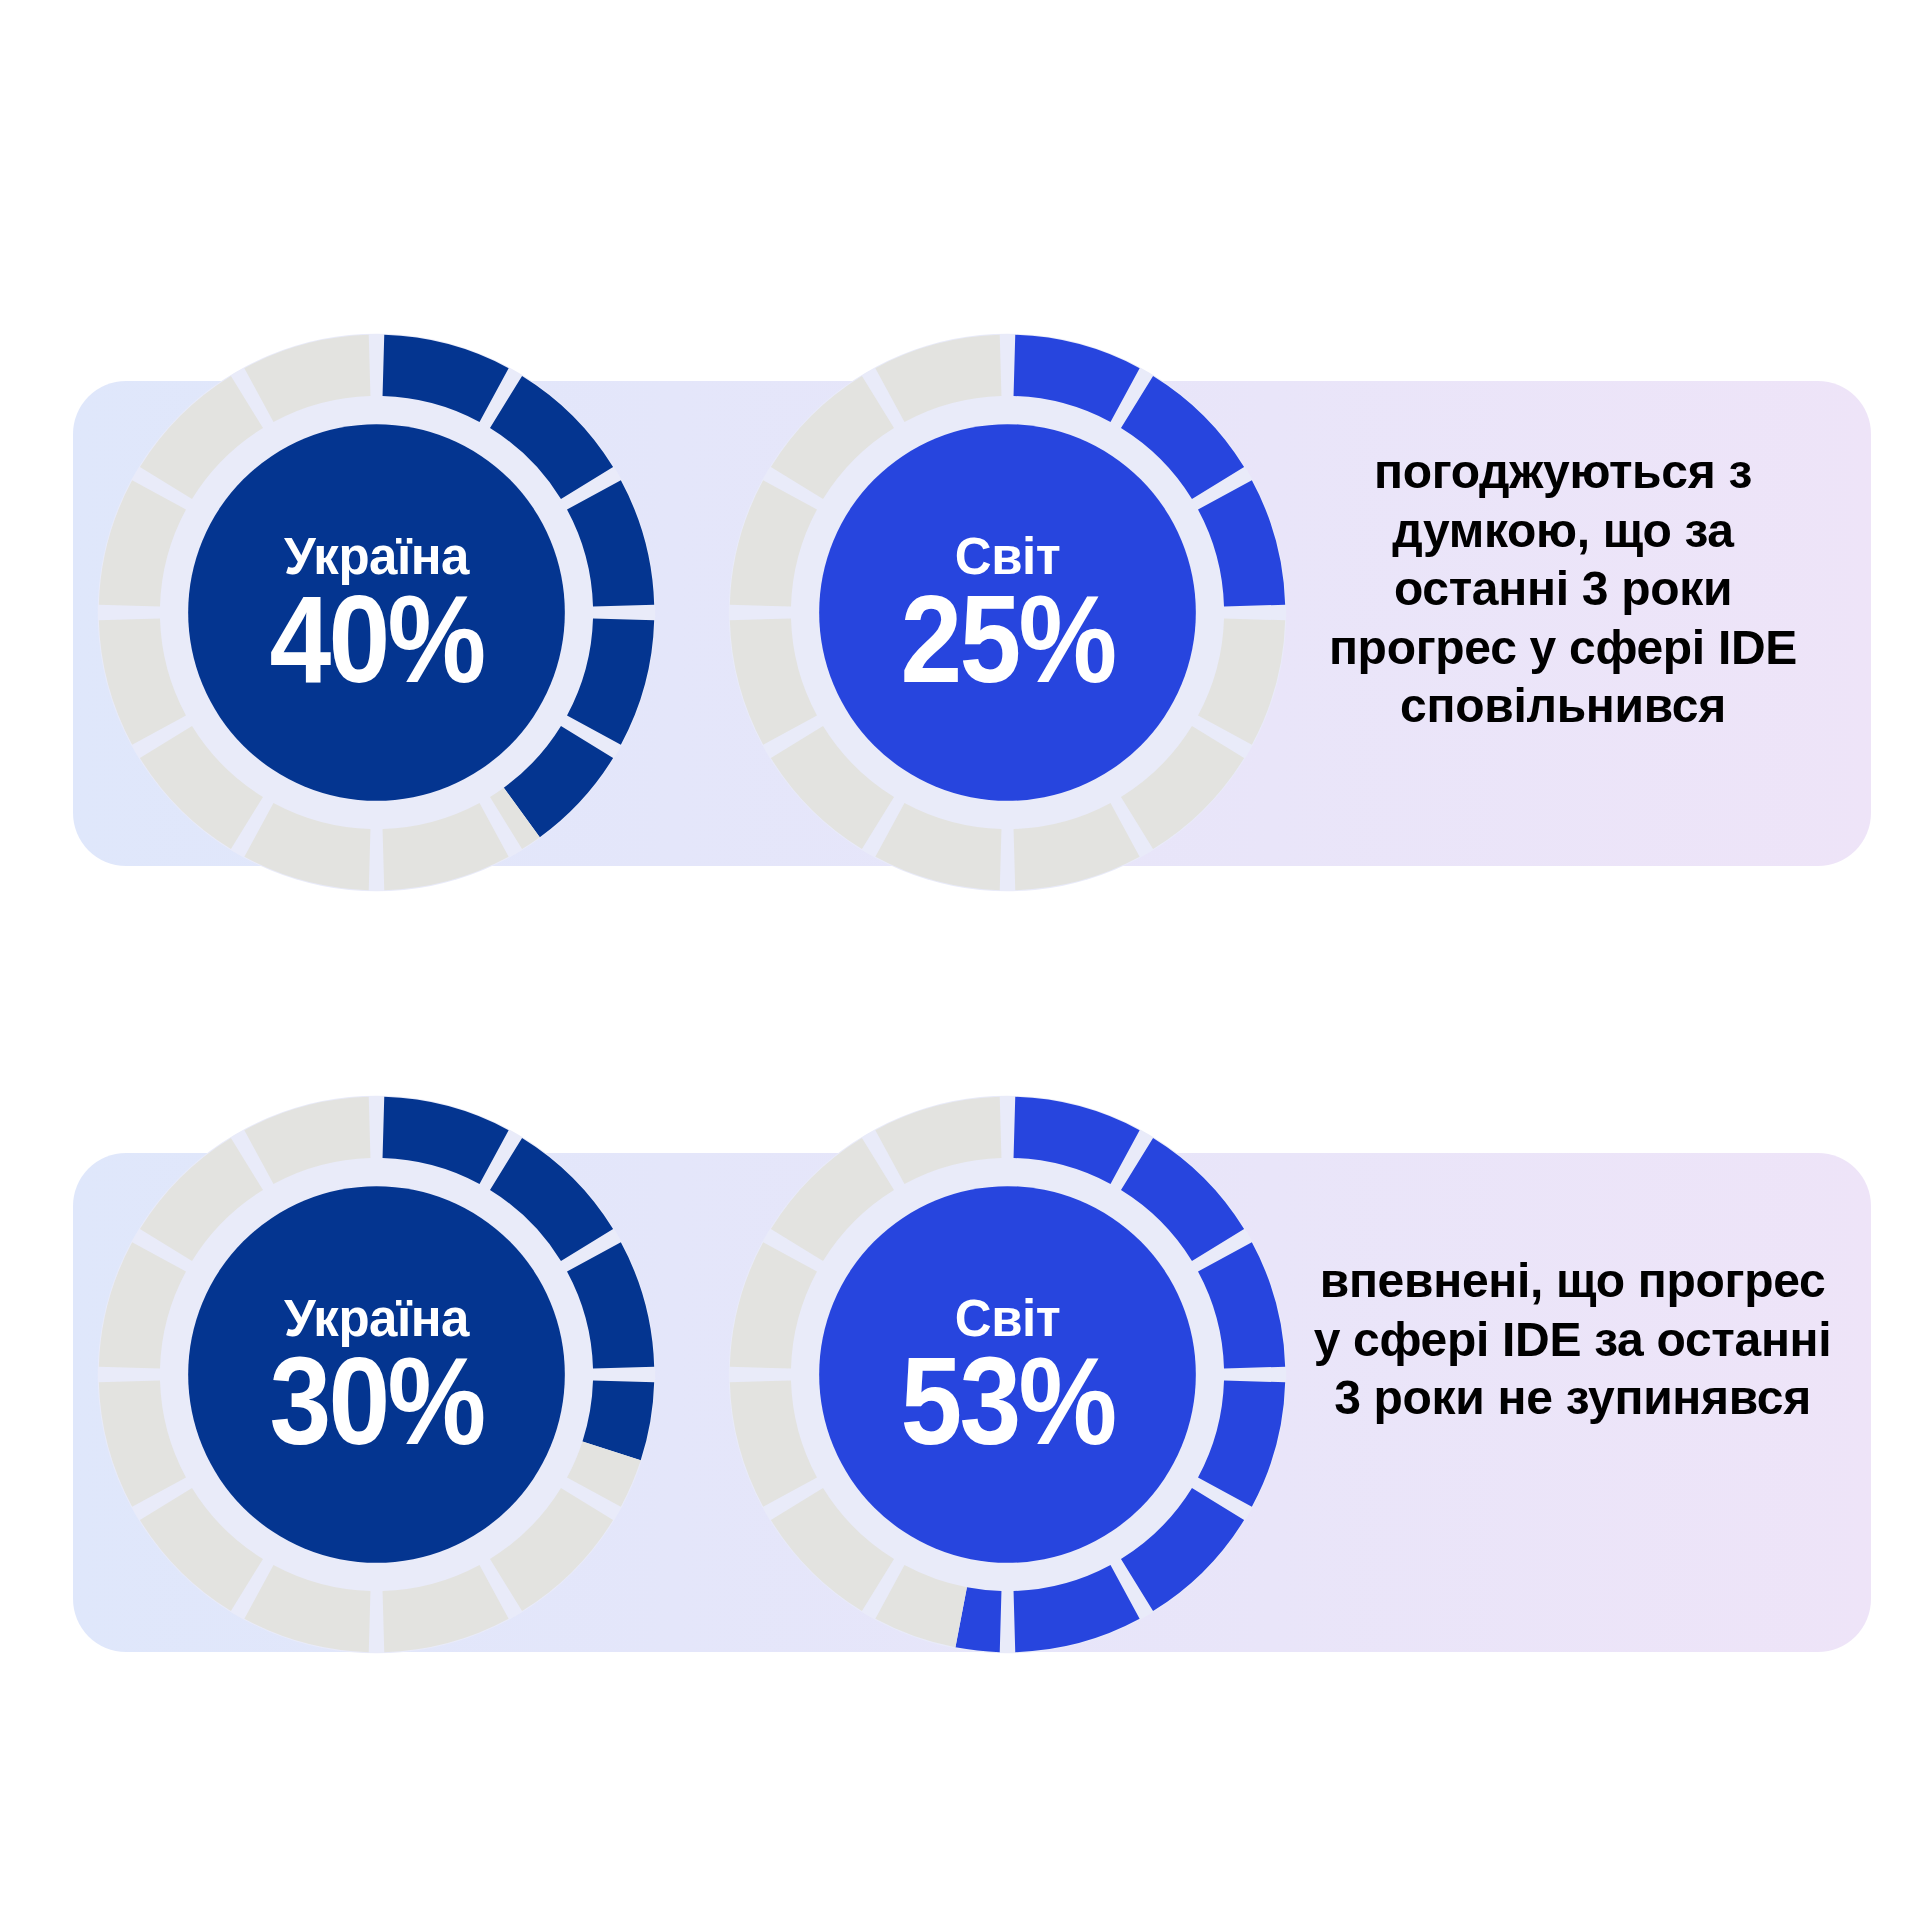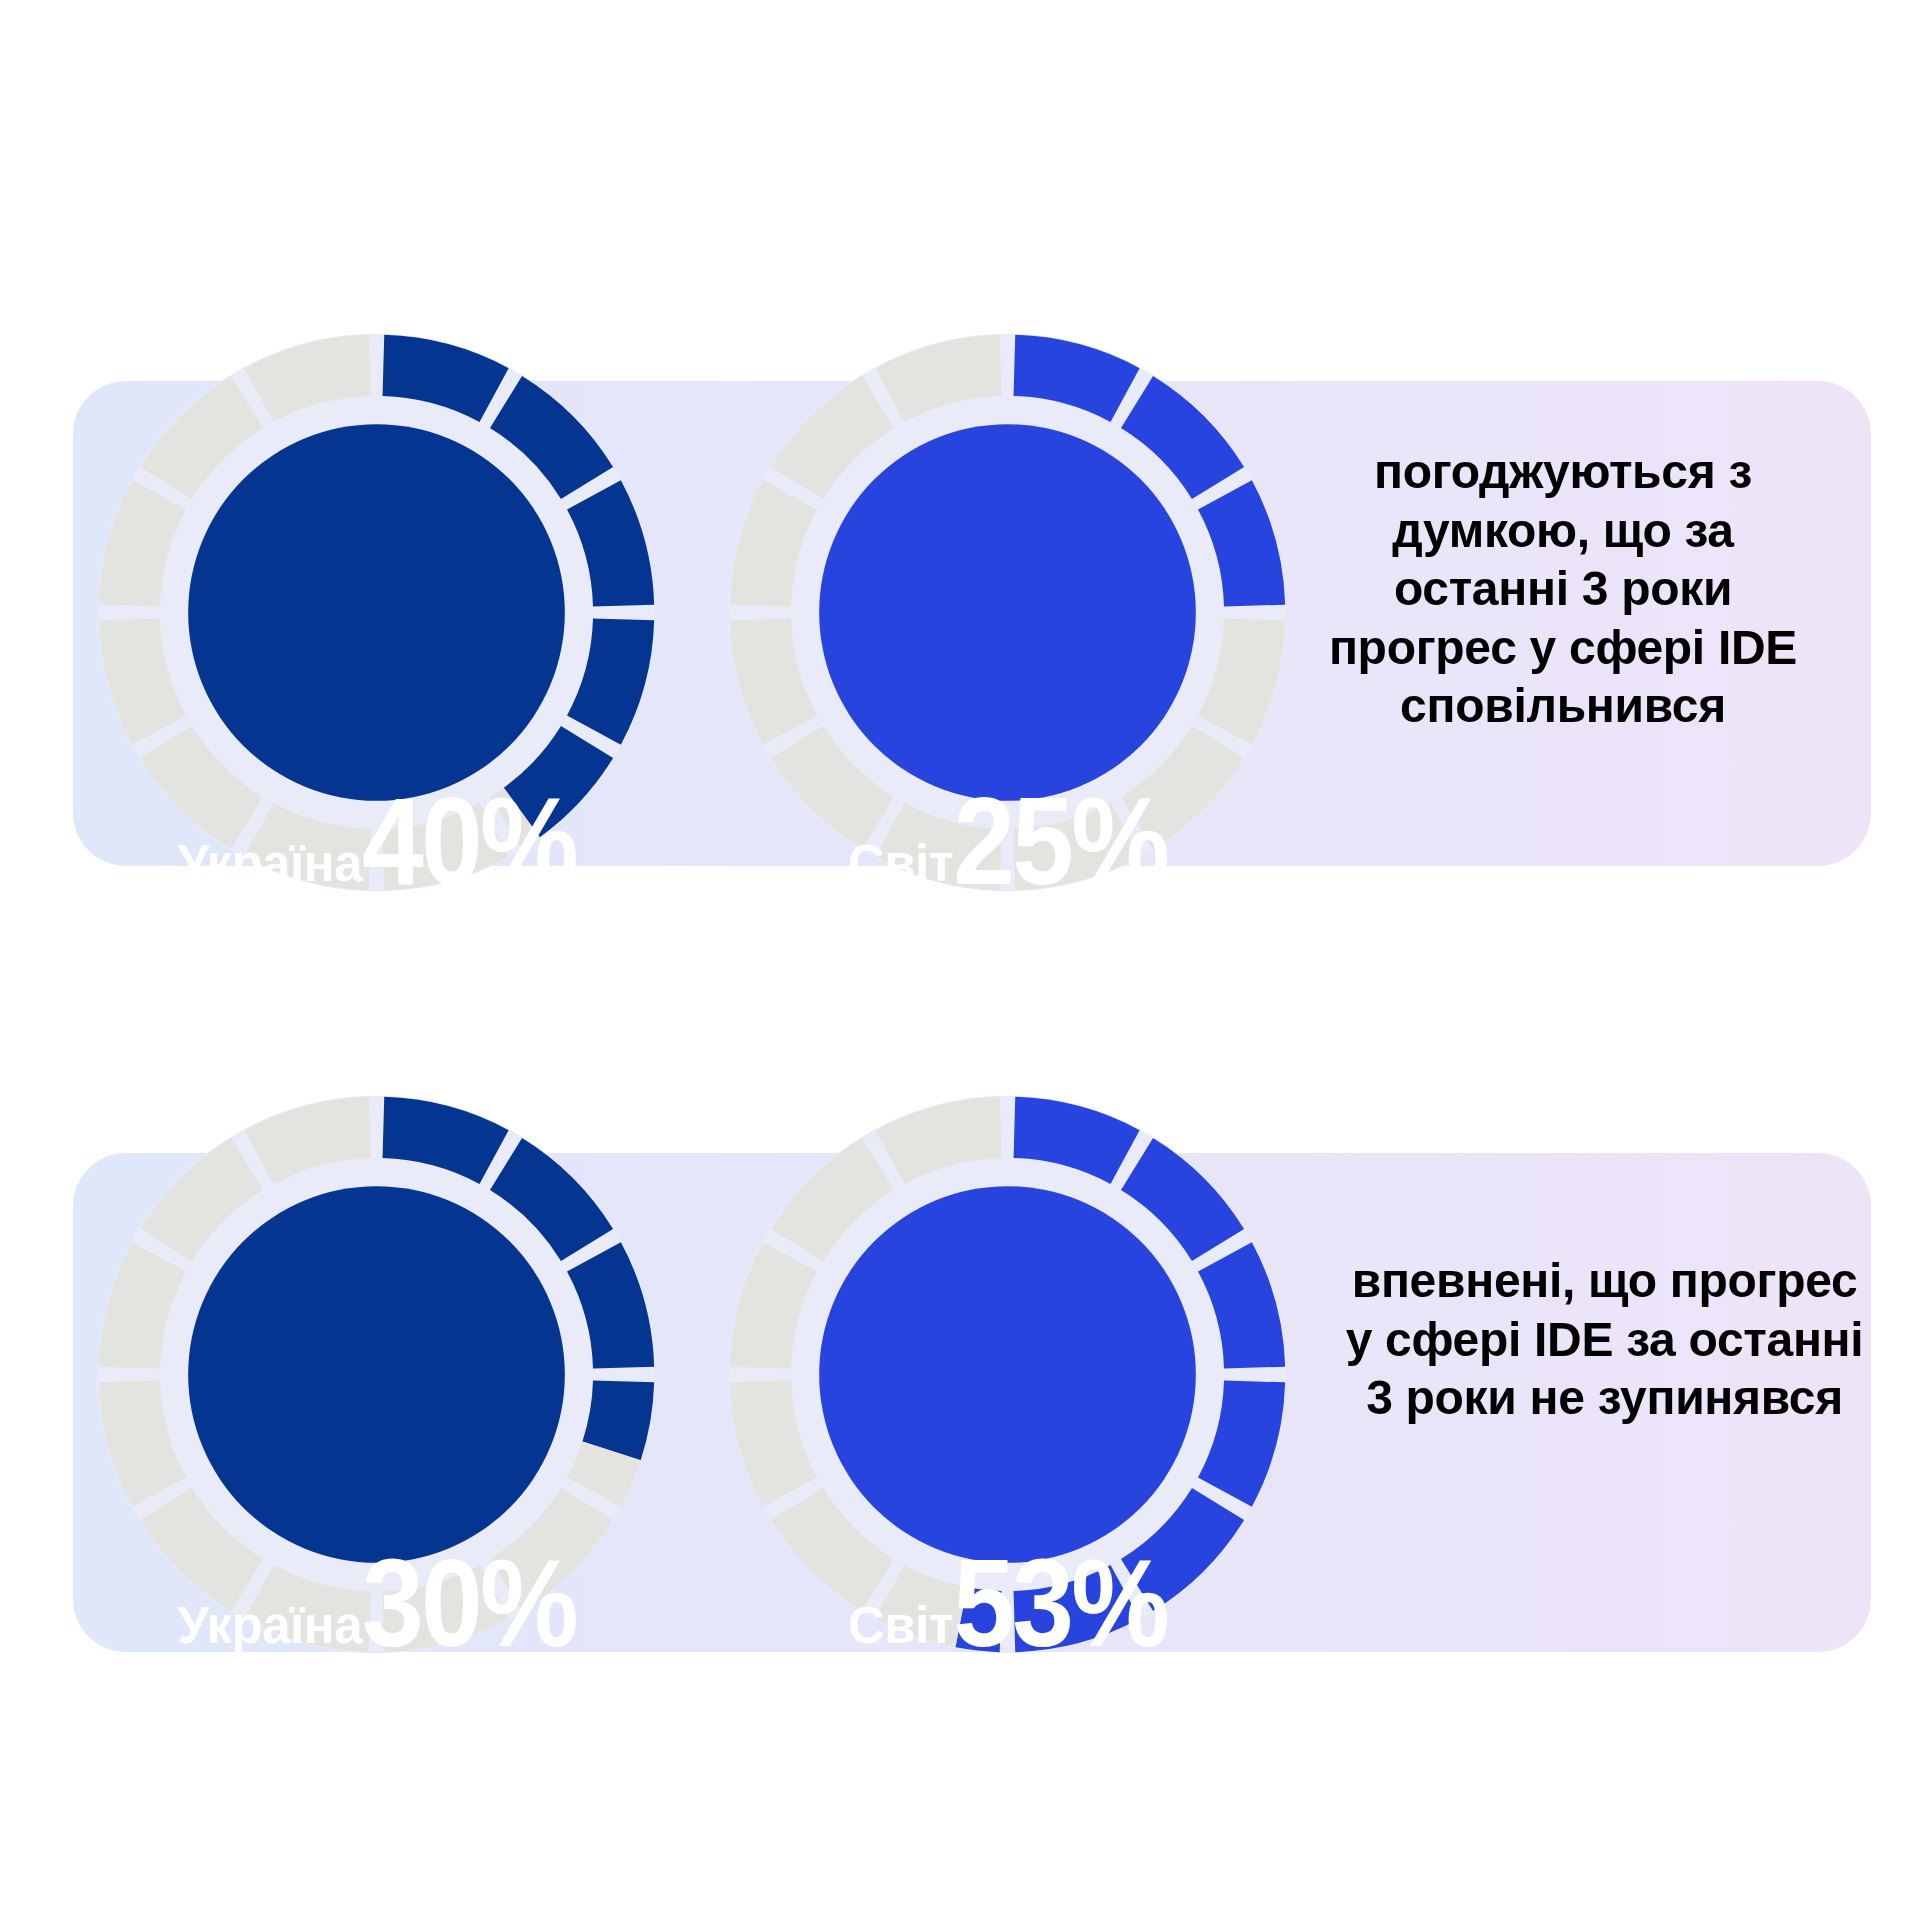--- a/index.html
+++ b/index.html
@@ -52,22 +52,22 @@
   #donut-world-25 { left: 725px; top: 330px; }
   #donut-ua-30  { left: 94px;  top: 1092px; }
   #donut-world-53 { left: 725px; top: 1092px; }
 
   .donut-labels {
     position: absolute;
     left: 0; top: 0;
     width: 565px;
     height: 565px;
     display: flex;
-    flex-direction: row;
-    align-items: flex-end;
+    flex-direction: column;
+    align-items: center;
     justify-content: center;
     pointer-events: none;
   }
   .region-label {
     color: #ffffff;
     font-size: 51px;
     font-weight: bold;
     letter-spacing: -0.5px;
     line-height: 1;
     margin-bottom: 5.6px;
@@ -91,21 +91,20 @@
     text-align: center;
     letter-spacing: -0.3px;
   }
   #caption-1 {
     left: 1309px; top: 443px;
     width: 508px;
   }
   #caption-2 {
     left: 1309px; top: 1252px;
     width: 527px;
-    margin-left: 32px;
   }
 </style>
 </head>
 <body style="background: rgb(255, 255, 255);">
 
 <div id="stage">
 
   <div class="card" id="card-1" style="background: linear-gradient(90deg, rgb(223, 231, 251) 0%, rgb(238, 228, 248) 100%);"></div>
 
   <div class="donut" id="donut-ua-40">

